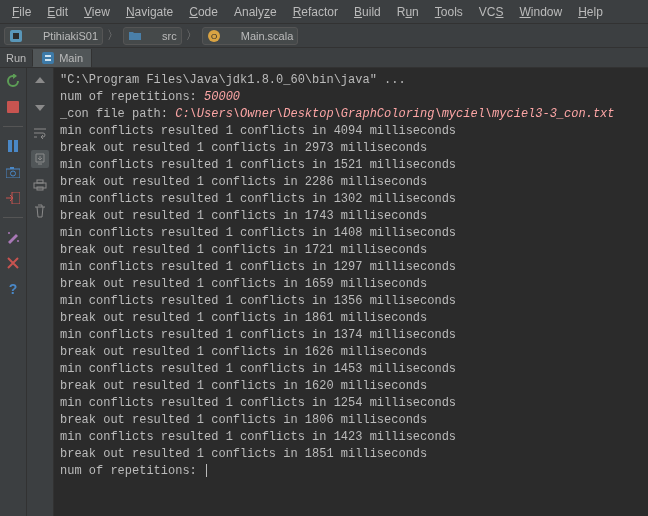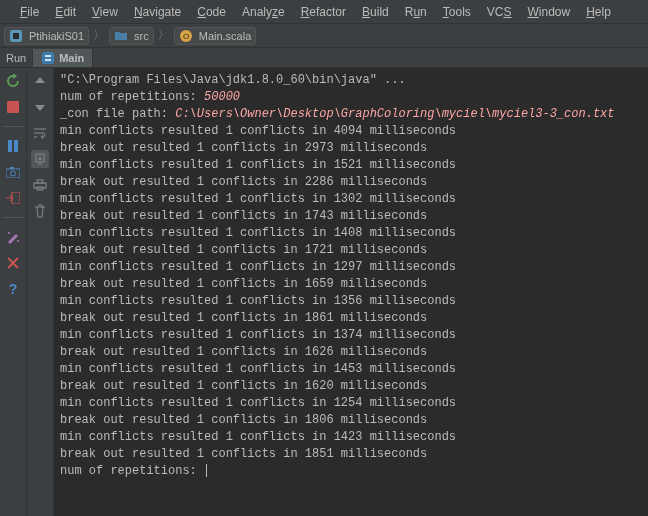--- a/index.html
+++ b/index.html
@@ -9,41 +9,41 @@
     font-family: "Segoe UI", Arial, sans-serif;
     font-size: 12px;
     color: #bbbbbb;
     overflow: hidden;
   }
   .menubar {
     height: 24px;
     background: #3c3f41;
     display: flex;
     align-items: center;
-    padding: 0 12px;
+    padding: 0 4px;
     border-bottom: 1px solid #323232;
   }
   .menubar .mi {
     padding: 2px 8px;
     cursor: pointer;
   }
   .menubar .mi u { text-decoration: underline; }
   .breadcrumb {
     height: 24px;
     background: #3c3f41;
     border-bottom: 1px solid #323232;
     display: flex;
     align-items: center;
     padding: 0 4px;
     gap: 2px;
   }
   .bc-item {
     display: flex;
     align-items: center;
-    gap: 6px;
+    gap: 20px;
     padding: 1px 4px;
     border: 1px solid #555;
     border-radius: 3px;
     background: #45494a;
     font-size: 11px;
   }
   .bc-sep { color: #888; padding: 0 2px; }
   .ico { width: 14px; height: 14px; display: inline-flex; align-items: center; justify-content: center; }
   .tabbar {
     height: 20px;
@@ -57,21 +57,20 @@
     padding: 2px 6px;
     border-right: 1px solid #323232;
   }
   .tab-main {
     display: flex;
     align-items: center;
     gap: 4px;
     padding: 2px 8px;
     background: #515658;
     border-right: 1px solid #323232;
-    font-weight: bold;
   }
   .mainarea {
     display: flex;
     height: calc(516px - 68px);
   }
   .gutter {
     width: 27px;
     background: #3c3f41;
     border-right: 1px solid #323232;
     display: flex;

